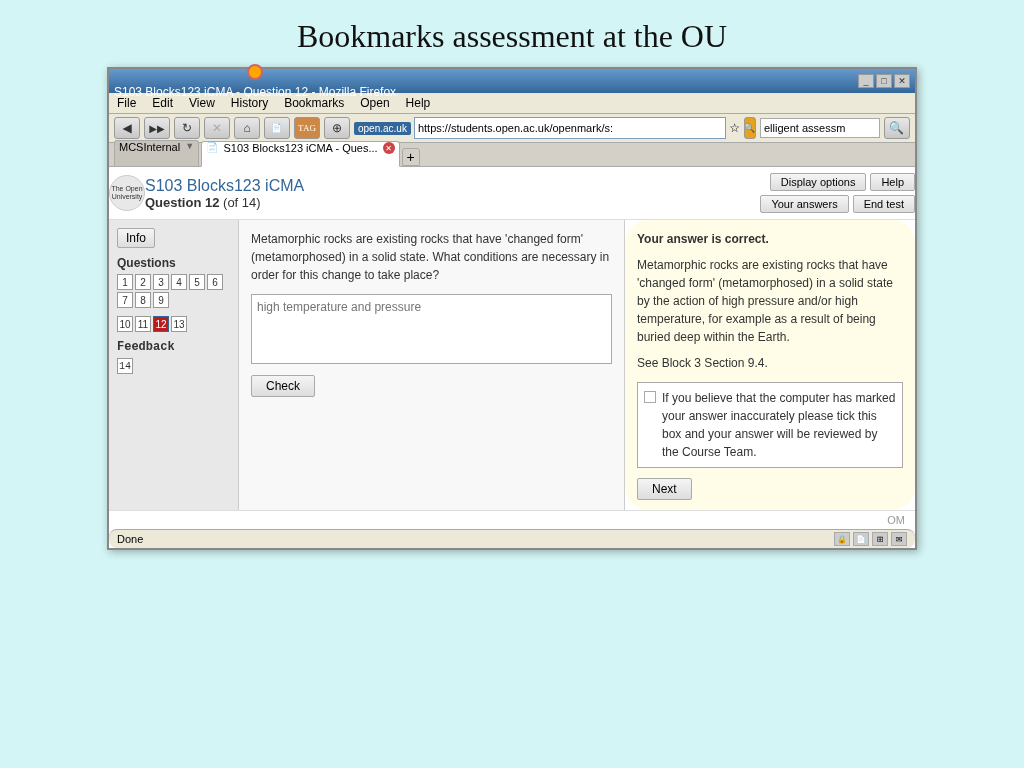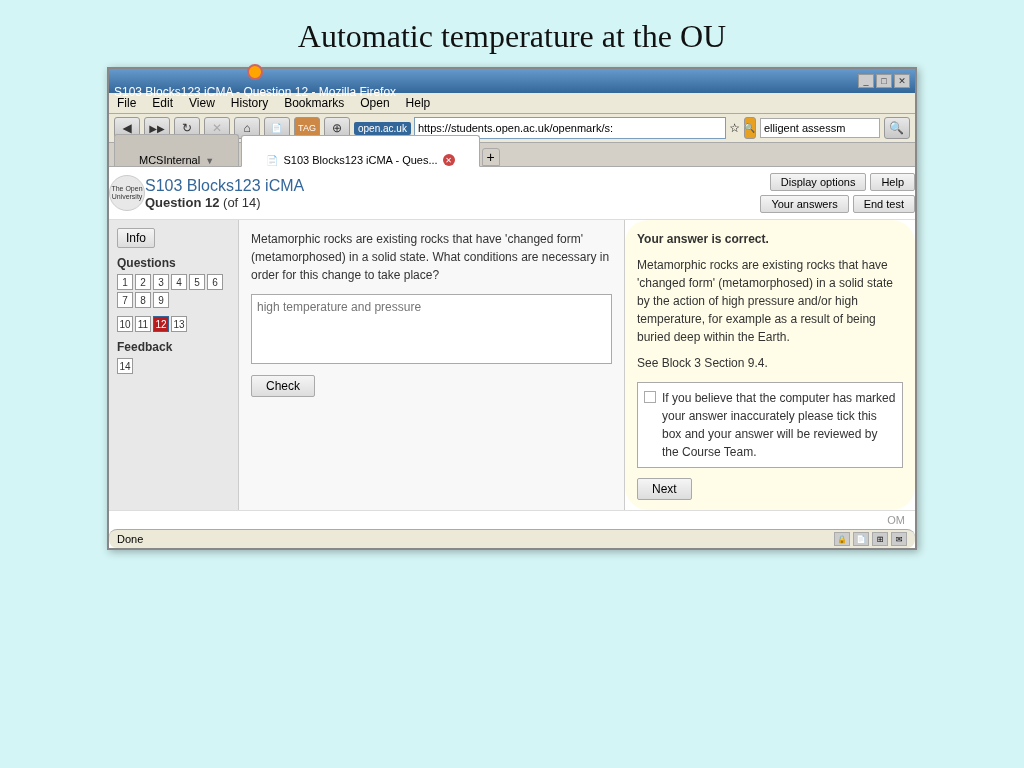--- a/index.html
+++ b/index.html
@@ -145,28 +145,28 @@
     .tabs-bar {
       background: #d4d0c8;
       display: flex;
       align-items: flex-end;
       padding: 0 5px;
       gap: 2px;
       border-bottom: 1px solid #aaa;
       height: 24px;
     }
     .tab {
-      height: 32px;
-      padding: 0 24px;
+      height: 26px;
+      padding: 0 4px;
       background: #c8c4bc;
       border: 1px solid #aaa;
       border-bottom: none;
       font-size: 11px;
       display: flex;
-      align-items: flex-end;
+      align-items: flex-start;
       gap: 5px;
       cursor: pointer;
       border-radius: 3px 3px 0 0;
     }
     .tab.active {
       background: white;
       border-bottom: 1px solid white;
       margin-bottom: -1px;
       z-index: 1;
     }
@@ -311,20 +311,21 @@
       color: #333;
     }
     .q-num.active {
       background: #b91c1c;
       color: white;
       border-color: #336699;
       font-weight: normal;
     }
     .feedback-section {
       margin-top: 6px;
+      font-family: Liberation Mono, monospace;
     }
 
     
     .question-area {
       flex: 1;
       padding: 10px 12px;
       border-right: 1px solid #ccc;
       font-size: 12px;
       color: #333;
       background: #f8f8f8;
@@ -434,21 +435,21 @@
       border: 1px solid #aaa;
       font-size: 8px;
       display: flex;
       align-items: center;
       justify-content: center;
     }
   </style>
 </head>
 <body>
 
-<div class="page-title">Automatic temperature at the OU</div>
+<div class="page-title">Bookmarks assessment at the OU</div>
 
 <div class="browser-window">
 
   <div class="title-bar">
     <div class="title-bar-left">
       <div class="firefox-icon"></div>
       <span class="title-bar-text">S103 Blocks123 iCMA - Question 12 - Mozilla Firefox</span>
     </div>
     <div class="title-bar-buttons">
       <div class="tb-btn">_</div>
@@ -467,21 +468,21 @@
     <span>Help</span>
   </div>
 
   <div class="toolbar">
     <div class="nav-btn">◀</div>
     <div class="nav-btn" style="font-size:10px;">▶▶</div>
     <div class="nav-btn">↻</div>
     <div class="nav-btn disabled">✕</div>
     <div class="nav-btn">⌂</div>
     <div class="nav-btn" style="font-size:9px;">📄</div>
-    <div class="nav-btn" style="font-size:9px; background:#cc8844; color:white;">TAG</div>
+    <div class="nav-btn" style="font-size:9px; background:#cc8844; color:white;font-family:Liberation Serif, serif;">TAG</div>
     <div class="nav-btn">⊕</div>
     <div class="address-bar">
       <span class="open-ac-badge">open.ac.uk</span>
       <input class="address-box" type="text" value="https://students.open.ac.uk/openmark/s:" style="">
       <span style="font-size:12px;">☆</span>
     </div>
     <div class="nav-btn" style="width:12px; font-size:9px; background:#e8a020;">🔍</div>
     <input class="search-box" type="text" value="elligent assessm" style="">
     <div class="nav-btn">🔍</div>
   </div>

